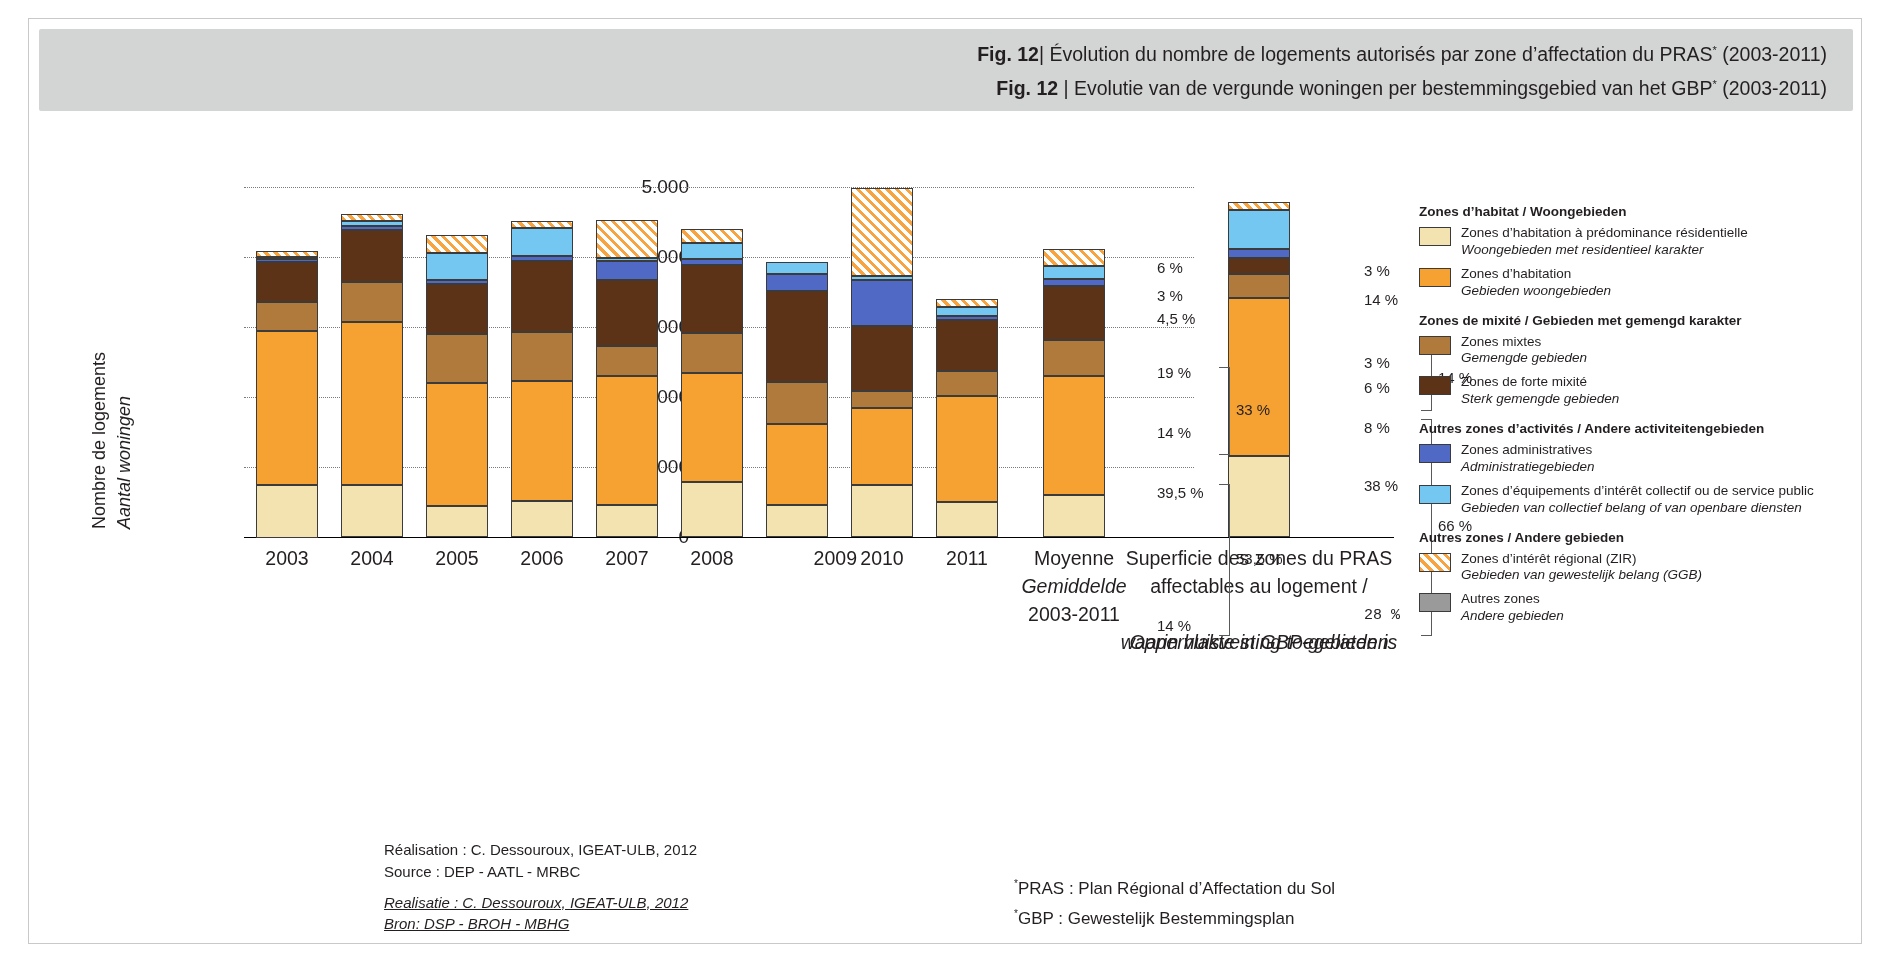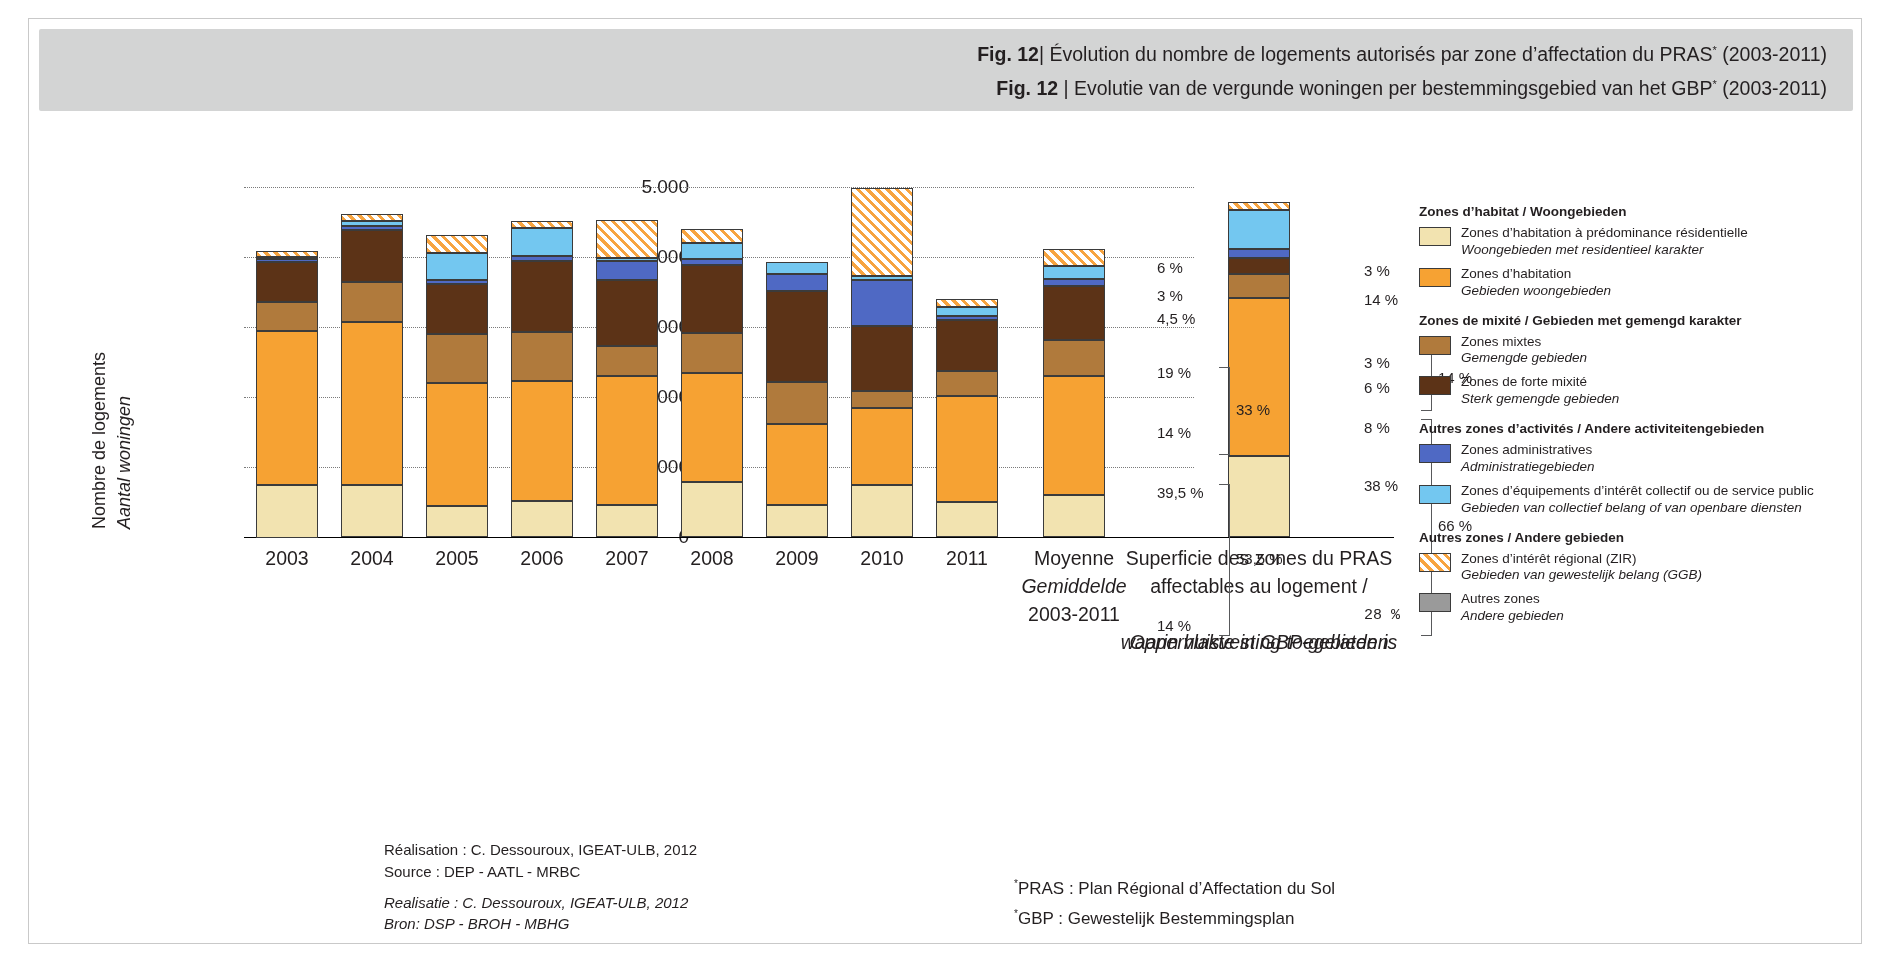--- a/index.html
+++ b/index.html
@@ -112,21 +112,21 @@
     background:repeating-linear-gradient(45deg,#f7a440 0 3px,#ffffff 3px 7px);
   }
   .legend-text{font-size:13.5px;line-height:1.25;}
   .legend-text .it{font-style:italic;}
   .legend-group{margin-bottom:13px;}
 
   
   .credits{
     position:absolute;left:355px;top:820px;font-size:15px;line-height:1.45;
   }
-  .credits .it{font-style:italic;}
+  .credits .it{font-style:italic;text-decoration:underline;}
   .defs{
     position:absolute;left:985px;top:855px;font-size:17px;line-height:1.75;
   }
   .defs .sup{font-size:10px;}
 </style>
 </head>
 <body>
 
 <div class="page">
 
@@ -260,21 +260,21 @@
         <div class="seg" style="background: rgb(242, 227, 176); height: 80.5px;"></div>
       </div>
     </div>
 
   <div class="xtick" style="left:198px;top:528px;">2003</div>
   <div class="xtick" style="left:283px;top:528px;">2004</div>
   <div class="xtick" style="left:368px;top:528px;">2005</div>
   <div class="xtick" style="left:453px;top:528px;">2006</div>
   <div class="xtick" style="left:538px;top:528px;">2007</div>
   <div class="xtick" style="left:623px;top:528px;">2008</div>
-  <div class="xtick" style="left:708px;top:528px;">2009</div>
+  <div class="xtick" style="left:708px;top:528px;text-align:right;">2009</div>
   <div class="xtick" style="left:793px;top:528px;">2010</div>
   <div class="xtick" style="left:878px;top:528px;">2011</div>
 
   <div class="xtick" style="left:965px;top:528px;width:160px;">Moyenne</div>
   <div class="xtick it" style="left:965px;top:556px;width:160px;font-style:italic;">Gemiddelde</div>
   <div class="xtick" style="left:965px;top:584px;width:160px;">2003-2011</div>
 
   <div class="xtick" style="left:1085px;top:528px;width:290px;">Superficie des zones du PRAS</div>
   <div class="xtick" style="left:1085px;top:556px;width:290px;">affectables au logement /</div>
   <div class="xtick" style="left:1085px;top:612px;width:290px;font-style:italic;">Oppervlakte in GBP-gebieden</div>

